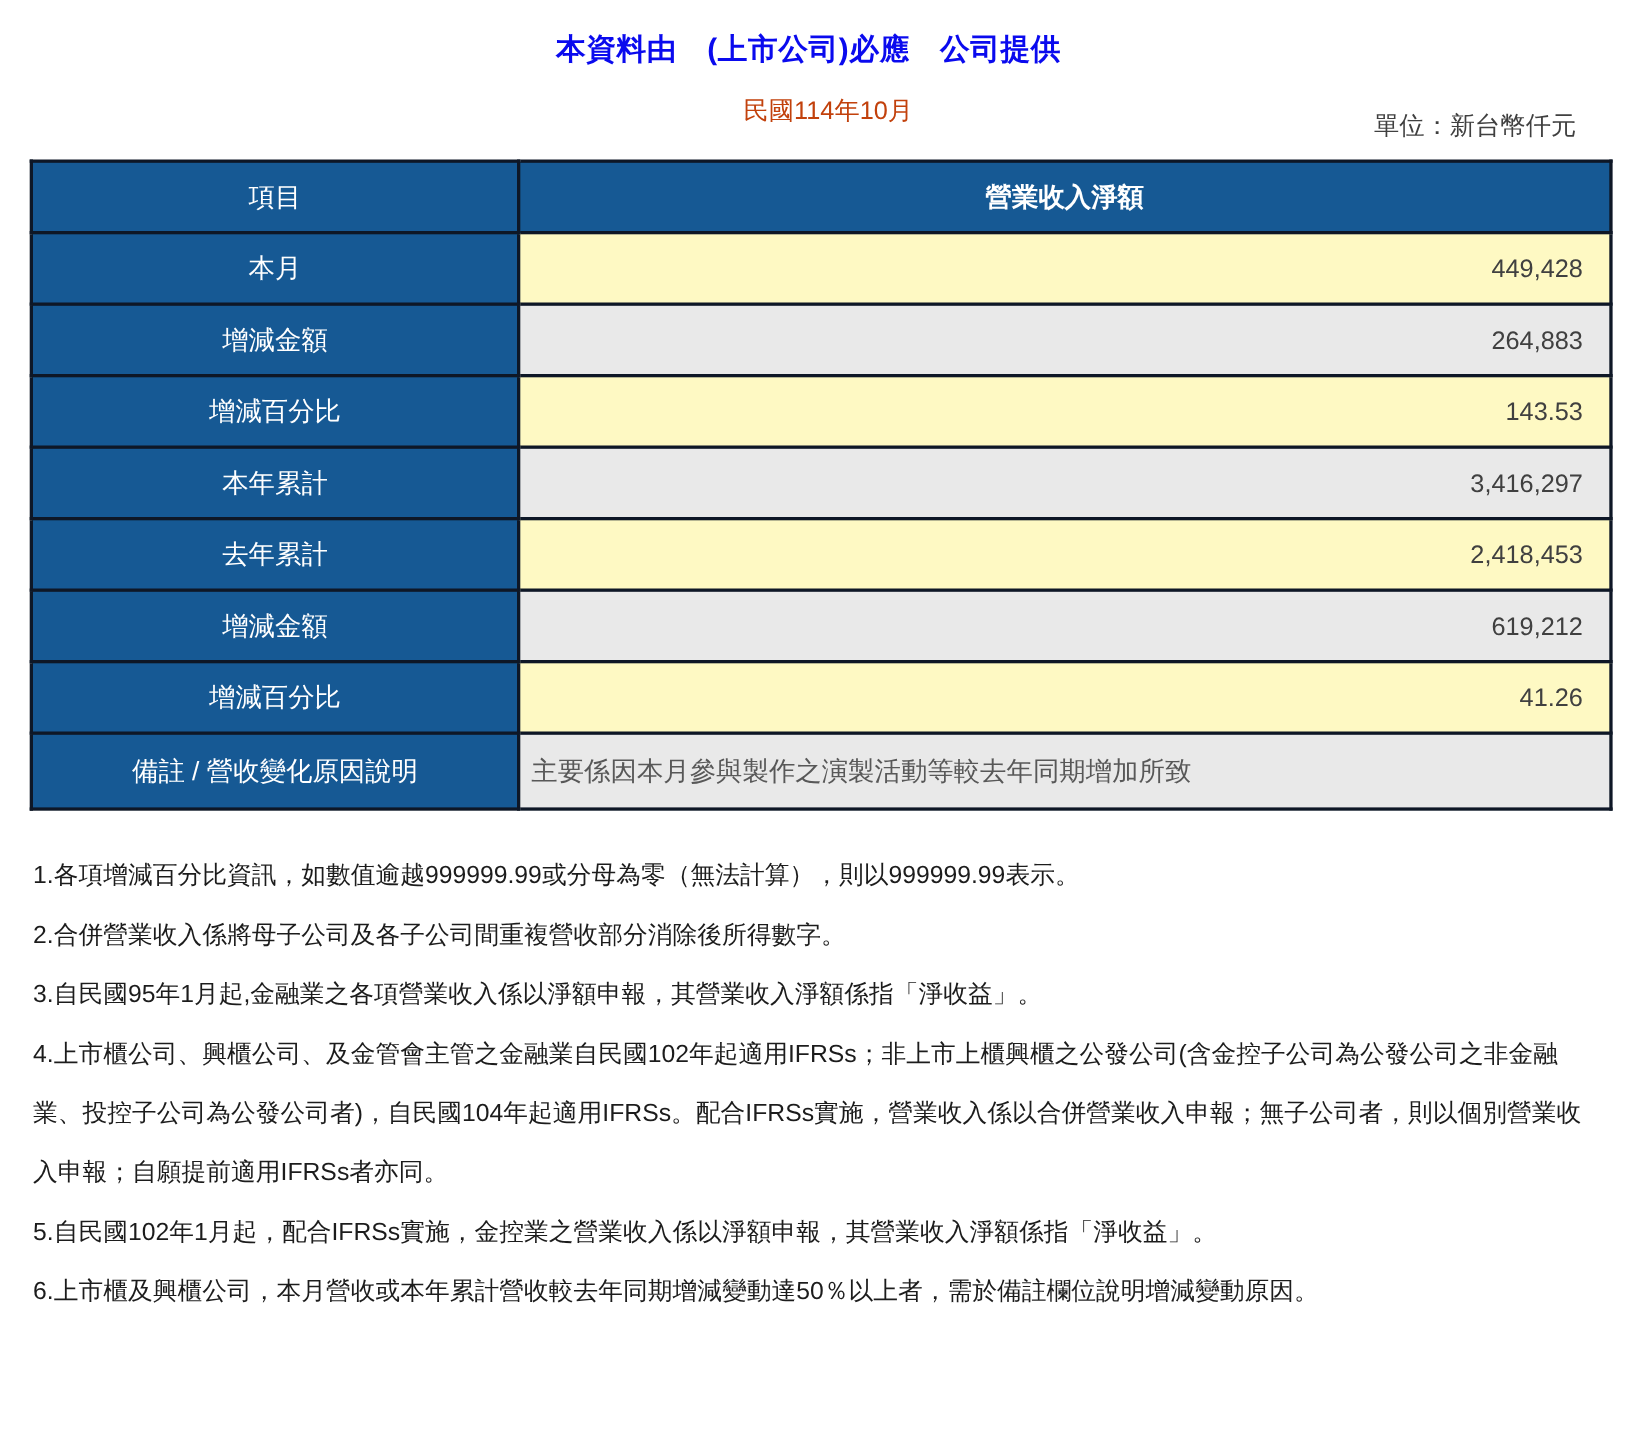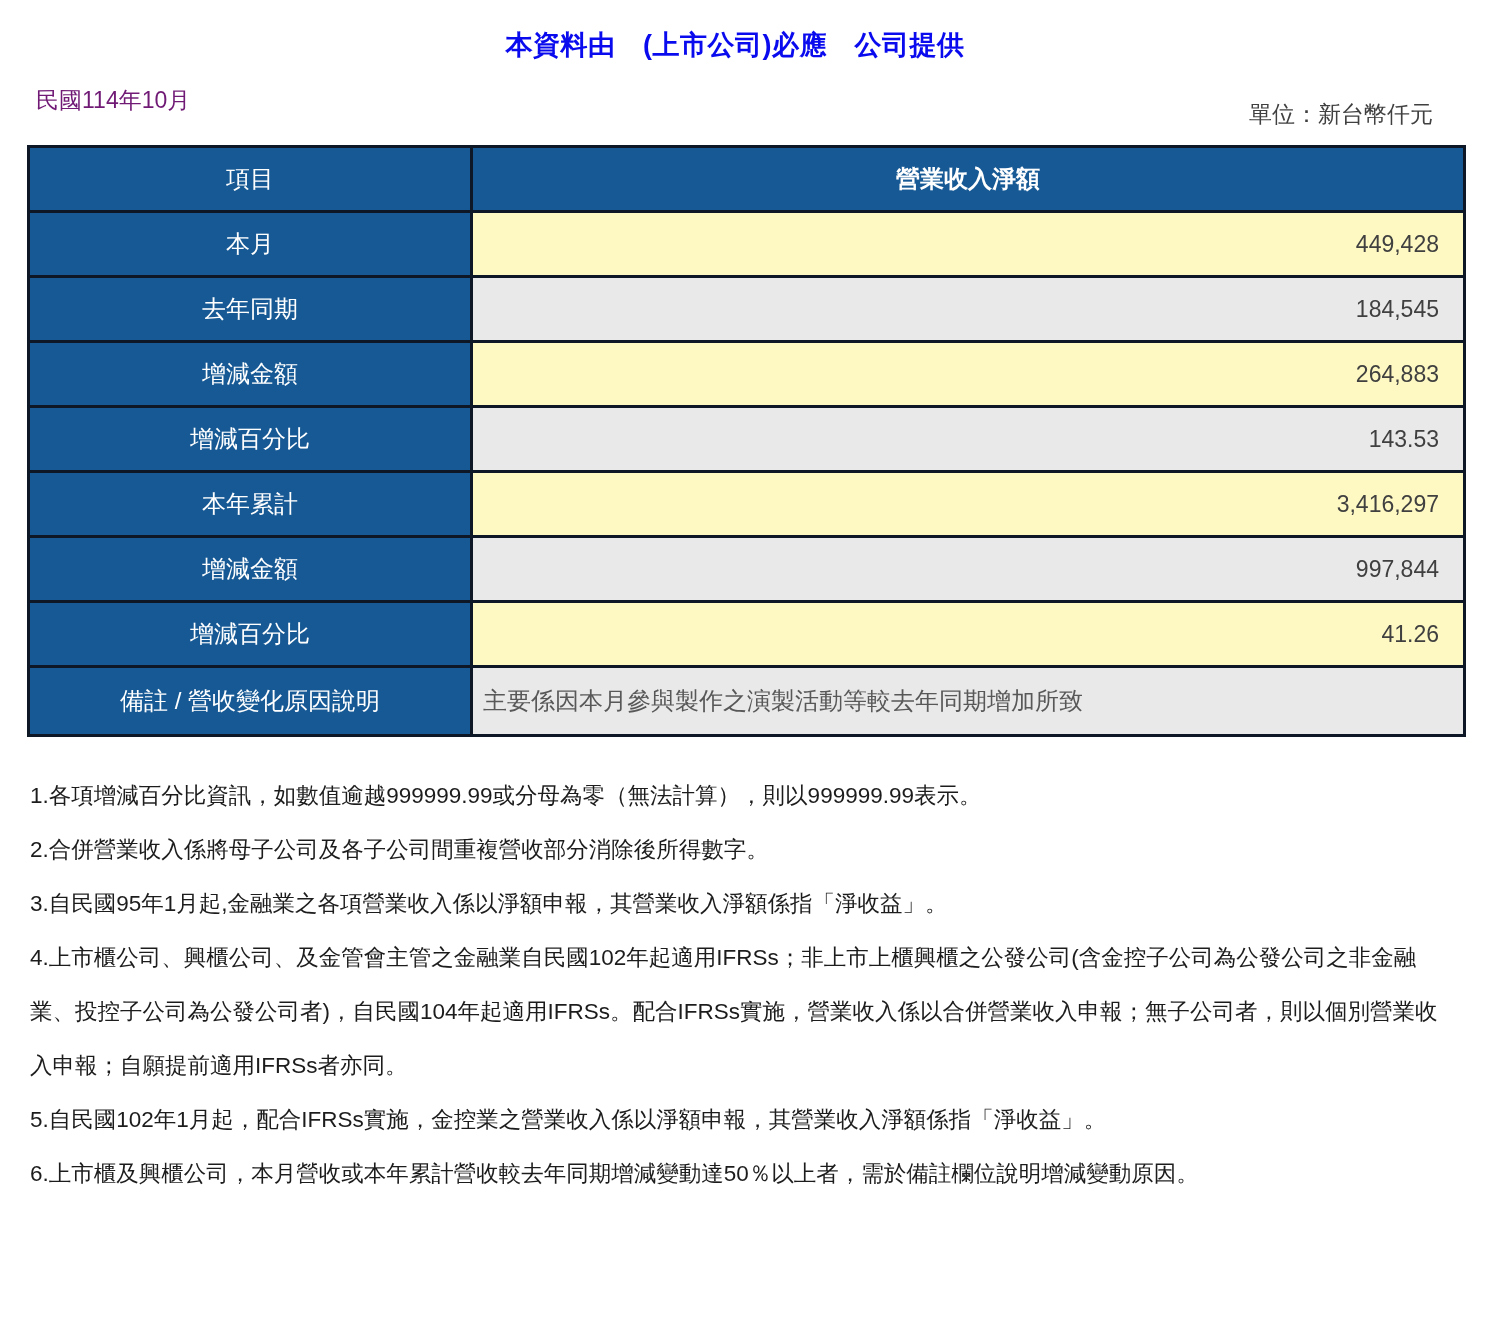--- a/index.html
+++ b/index.html
@@ -24,22 +24,23 @@
     font-weight: 700;
     color: #0a0aee;
     letter-spacing: 0.5px;
   }
   .subheader {
     position: relative;
     margin-top: 22px;
     height: 30px;
   }
   .period {
+    text-align: center;
     font-size: 23px;
-    color: #701a75;
+    color: #c2410c;
     padding-left: 36px;
   }
   .unit {
     position: absolute;
     top: 14px;
     right: 37px;
     font-size: 23px;
     color: #404040;
     font-family: Liberation Serif, serif;
   }
@@ -127,38 +128,38 @@
         <th class="label-cell">項目</th>
         <th class="header-value-cell">營業收入淨額</th>
       </tr>
     </thead>
     <tbody>
       <tr>
         <td class="label-cell">本月</td>
         <td class="value-cell">449,428</td>
       </tr>
       <tr>
-        <td class="label-cell">去年同期</td>
-        <td class="value-cell">184,545</td>
-      </tr>
-      <tr>
         <td class="label-cell">增減金額</td>
         <td class="value-cell">264,883</td>
       </tr>
       <tr>
         <td class="label-cell">增減百分比</td>
         <td class="value-cell">143.53</td>
       </tr>
       <tr>
         <td class="label-cell">本年累計</td>
         <td class="value-cell">3,416,297</td>
       </tr>
       <tr>
+        <td class="label-cell">去年累計</td>
+        <td class="value-cell">2,418,453</td>
+      </tr>
+      <tr>
         <td class="label-cell">增減金額</td>
-        <td class="value-cell">997,844</td>
+        <td class="value-cell">619,212</td>
       </tr>
       <tr>
         <td class="label-cell">增減百分比</td>
         <td class="value-cell">41.26</td>
       </tr>
       <tr class="remark-row">
         <td class="label-cell">備註 / 營收變化原因說明</td>
         <td class="value-cell">主要係因本月參與製作之演製活動等較去年同期增加所致</td>
       </tr>
     </tbody>

